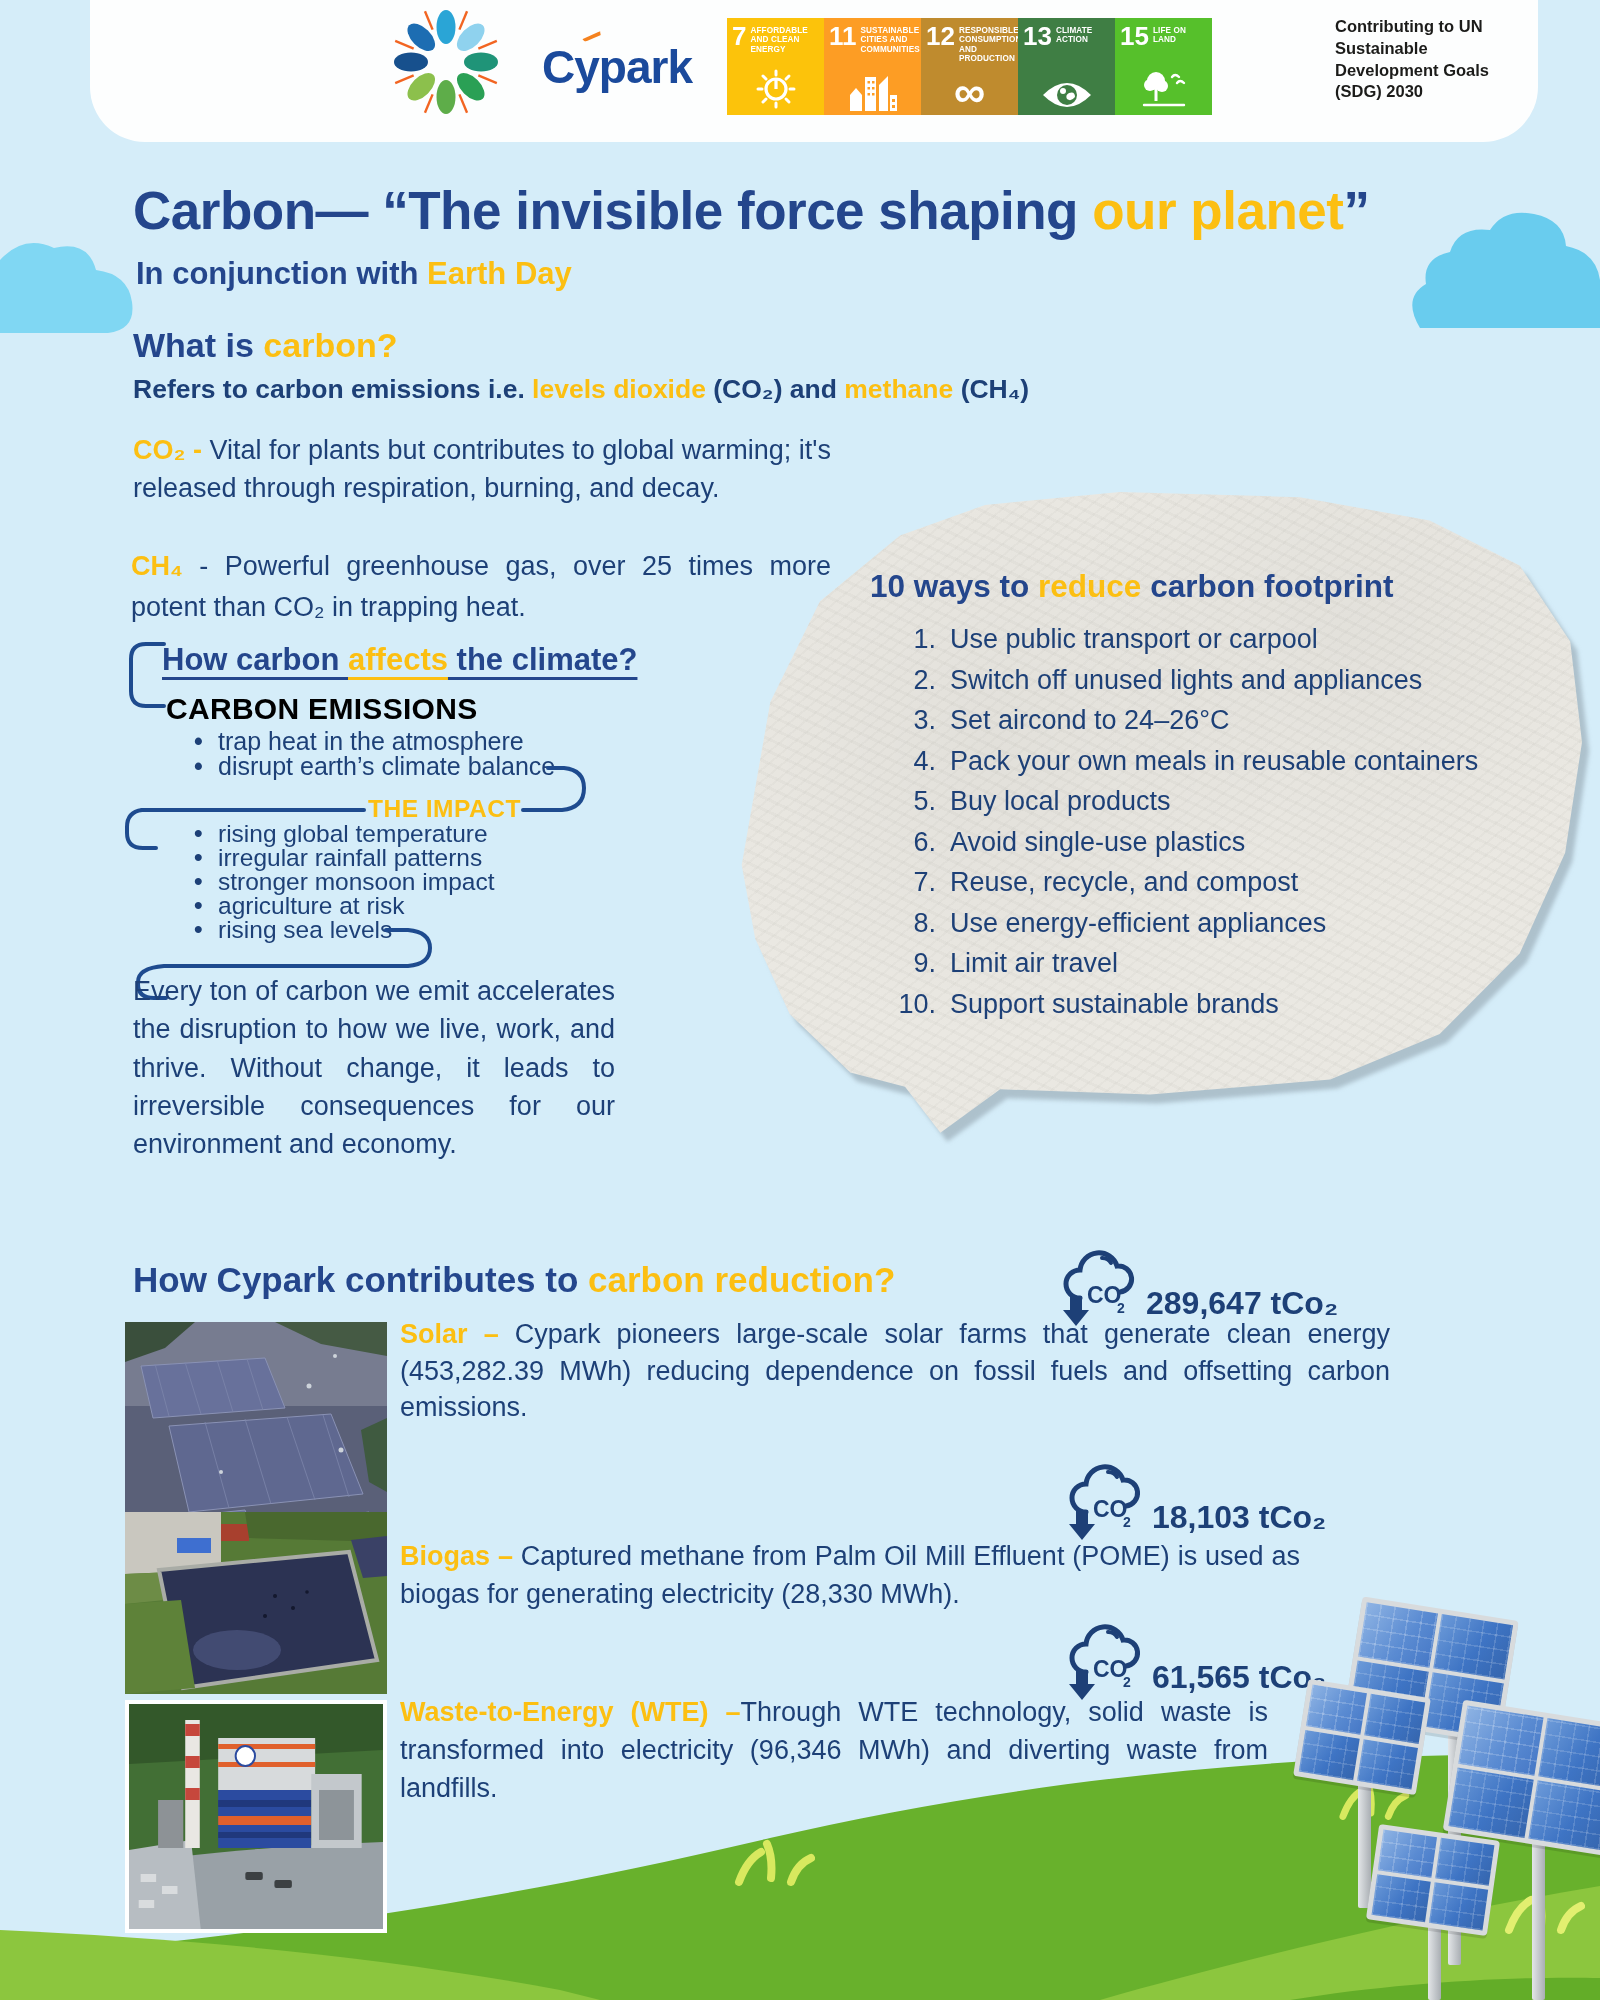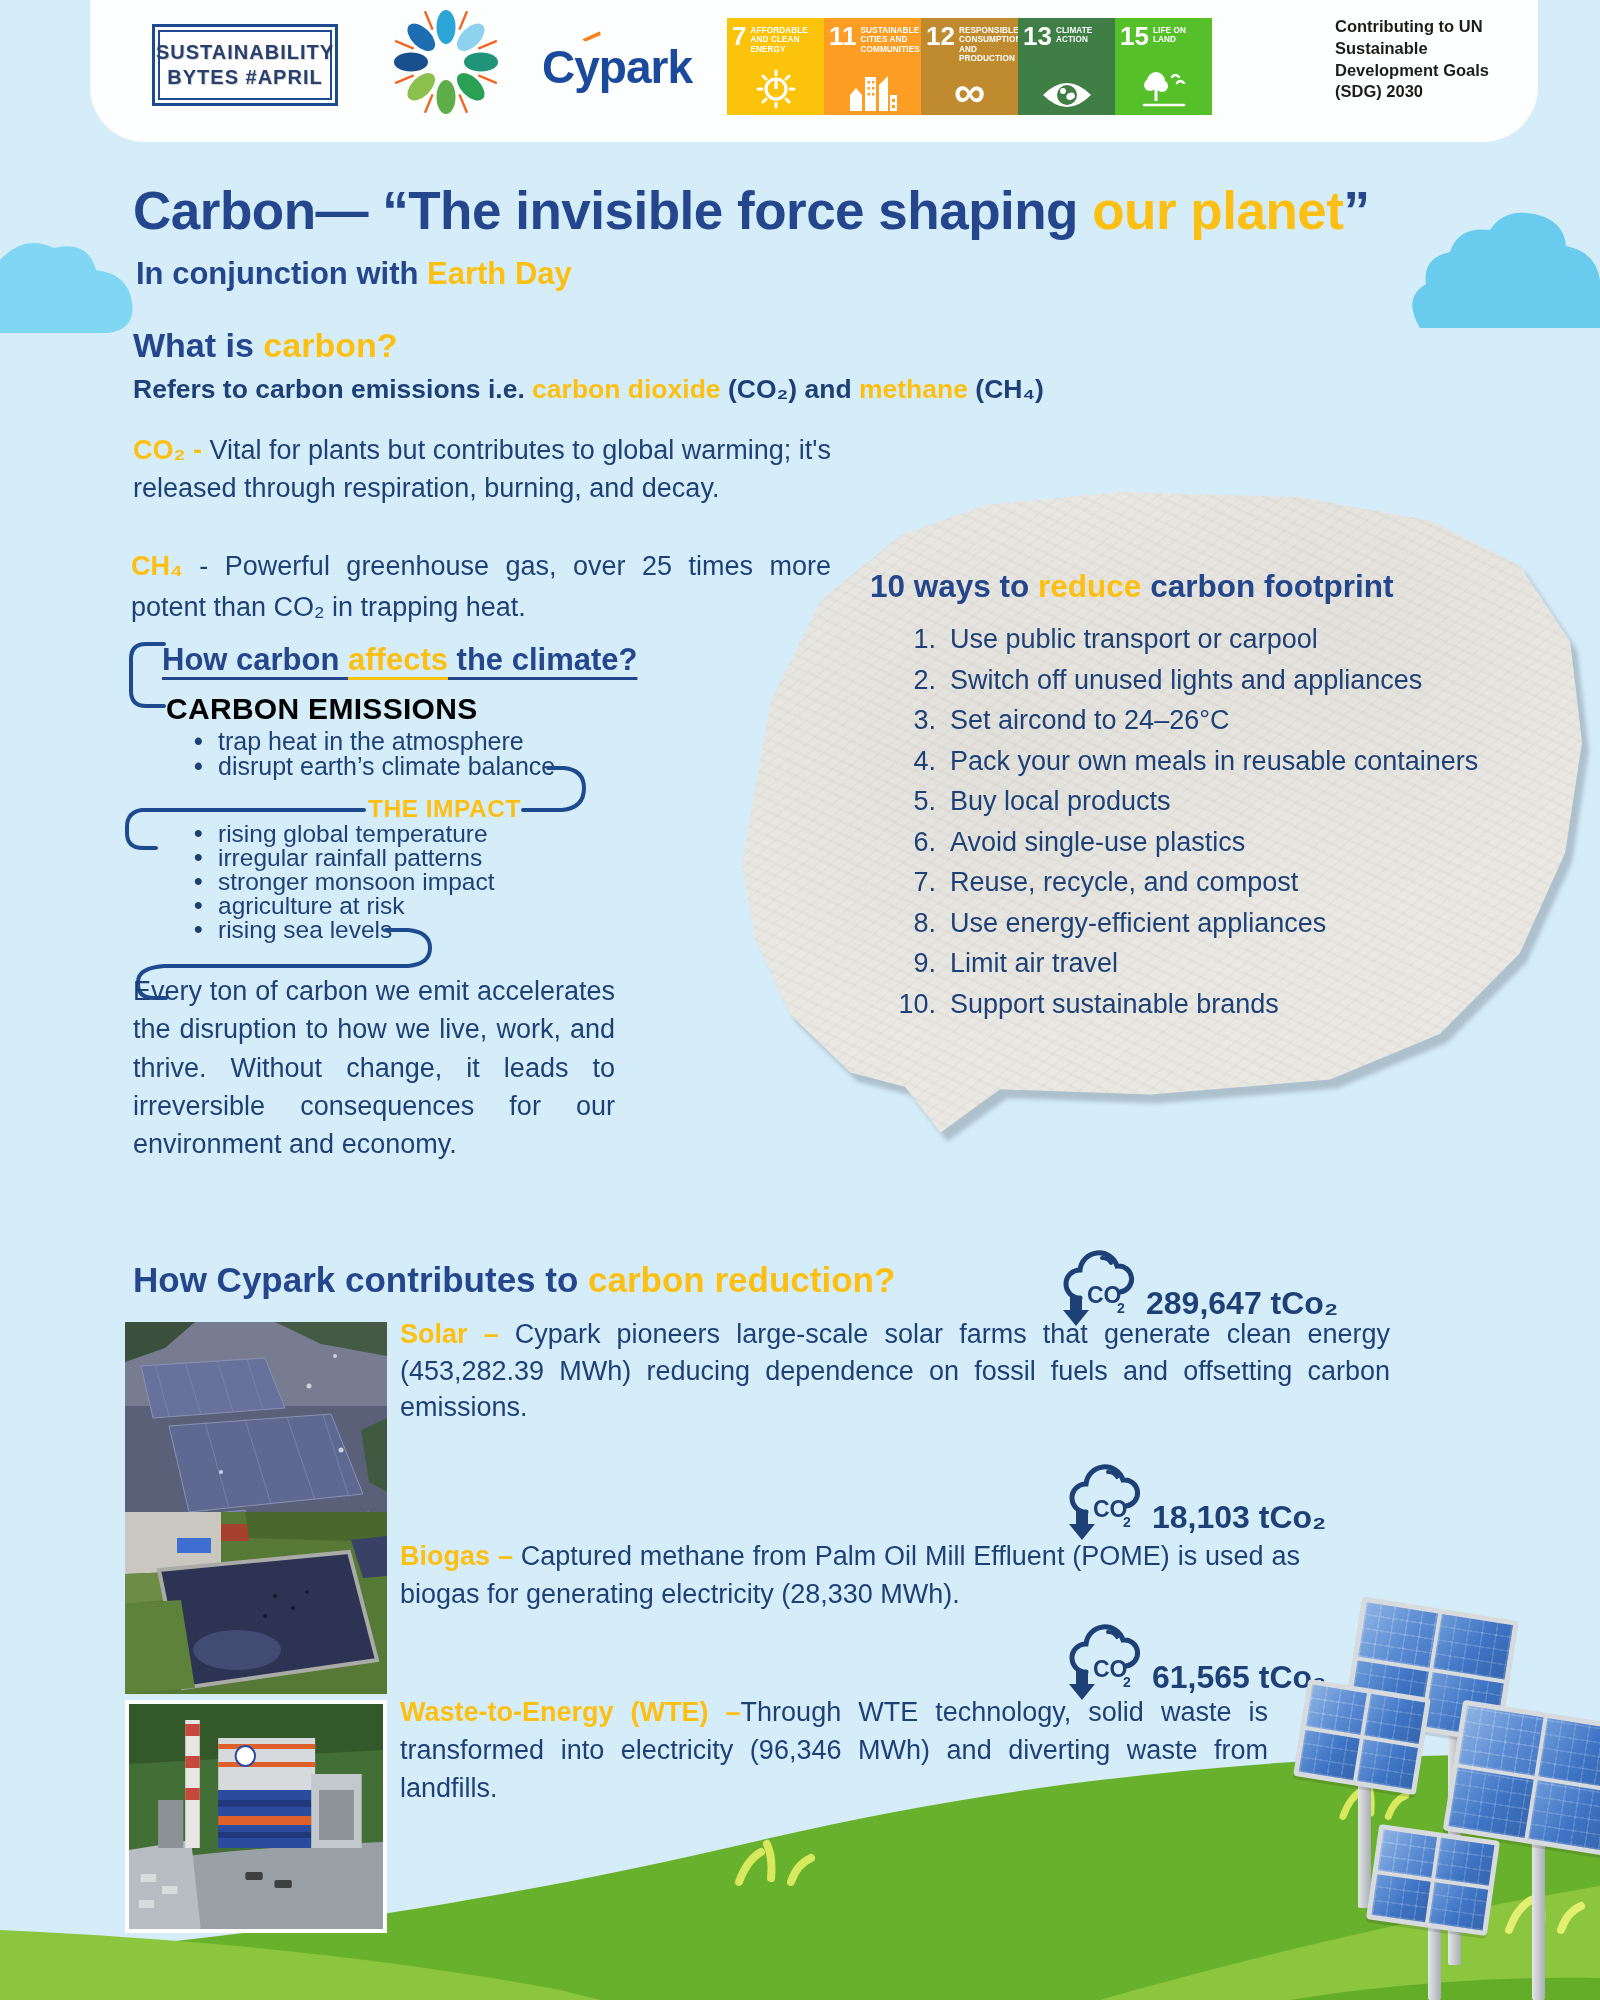--- a/index.html
+++ b/index.html
@@ -99,26 +99,20 @@
 <div class="page">
 
   <svg class="cloud" style="left:0;top:238px" width="150" height="96">
     <path d="M0,95 L0,22 Q24,-4 54,10 Q88,2 96,32 Q128,36 132,64 Q136,92 108,95 Z" fill="#80d7f3"></path>
   </svg>
   <svg class="cloud" style="left:1400px;top:196px" width="200" height="132">
     <path d="M200,132 L20,132 Q2,102 26,88 Q22,62 50,56 Q58,30 90,34 Q104,12 134,18 Q164,24 166,50 Q196,56 200,84 Z" fill="#69ccee"></path>
   </svg>
 
   <div class="header">
-    <div class="badge">
-      <div class="badge-inner">
-        <span>SUSTAINABILITY</span>
-        <span>BYTES #APRIL</span>
-      </div>
-    </div>
 
     <svg class="logo-burst" width="112" height="112" viewBox="0 0 112 112">
       <g>
         <ellipse cx="56" cy="21" rx="9.5" ry="17" fill="#2aa5d6"></ellipse>
         <ellipse cx="56" cy="21" rx="9.5" ry="17" fill="#8fd2ee" transform="rotate(45 56 56)"></ellipse>
         <ellipse cx="56" cy="21" rx="9.5" ry="17" fill="#1f9478" transform="rotate(90 56 56)"></ellipse>
         <ellipse cx="56" cy="21" rx="9.5" ry="17" fill="#2aa055" transform="rotate(135 56 56)"></ellipse>
         <ellipse cx="56" cy="21" rx="9.5" ry="17" fill="#5ead49" transform="rotate(180 56 56)"></ellipse>
         <ellipse cx="56" cy="21" rx="9.5" ry="17" fill="#8cc04c" transform="rotate(225 56 56)"></ellipse>
         <ellipse cx="56" cy="21" rx="9.5" ry="17" fill="#17508d" transform="rotate(270 56 56)"></ellipse>
@@ -229,21 +223,21 @@
       </div>
     </div>
 
     <div class="sdg-caption">Contributing to UN Sustainable Development Goals (SDG) 2030</div>
   </div>
 
   <div class="main-title"><span>Carbon— “The invisible force shaping </span><span class="hl">our planet</span><span>”</span></div>
   <div class="sub-title"><span>In conjunction with </span><span class="hl">Earth Day</span></div>
 
   <div class="what-heading"><span>What is </span><span class="hl">carbon?</span></div>
-  <div class="what-line"><span>Refers to carbon emissions i.e. </span><span class="hl">carbon dioxide</span><span> (CO₂) and </span><span class="hl">methane</span><span> (CH₄)</span></div>
+  <div class="what-line"><span>Refers to carbon emissions i.e. </span><span class="hl">levels dioxide</span><span> (CO₂) and </span><span class="hl">methane</span><span> (CH₄)</span></div>
 
   <p class="co2-para"><span class="gas-label">CO₂ -</span><span> Vital for plants but contributes to global warming; it's released through respiration, burning, and decay.</span></p>
   <p class="ch4-para"><span class="gas-label">CH₄</span><span> - Powerful greenhouse gas, over 25 times more potent than CO₂ in trapping heat.</span></p>
 
   <div class="affects-heading"><span>How carbon </span><span class="hl">affects</span><span> the climate?</span></div>
 
   <div class="emissions-label">CARBON EMISSIONS</div>
   <ul class="blist blist-1">
     <li>trap heat in the atmosphere</li>
     <li>disrupt earth’s climate balance</li>

